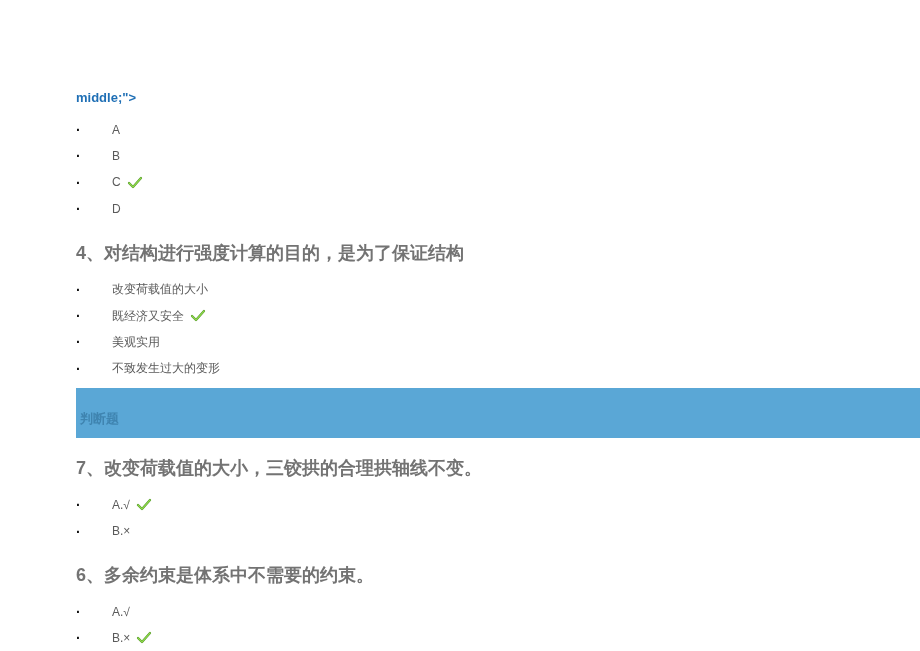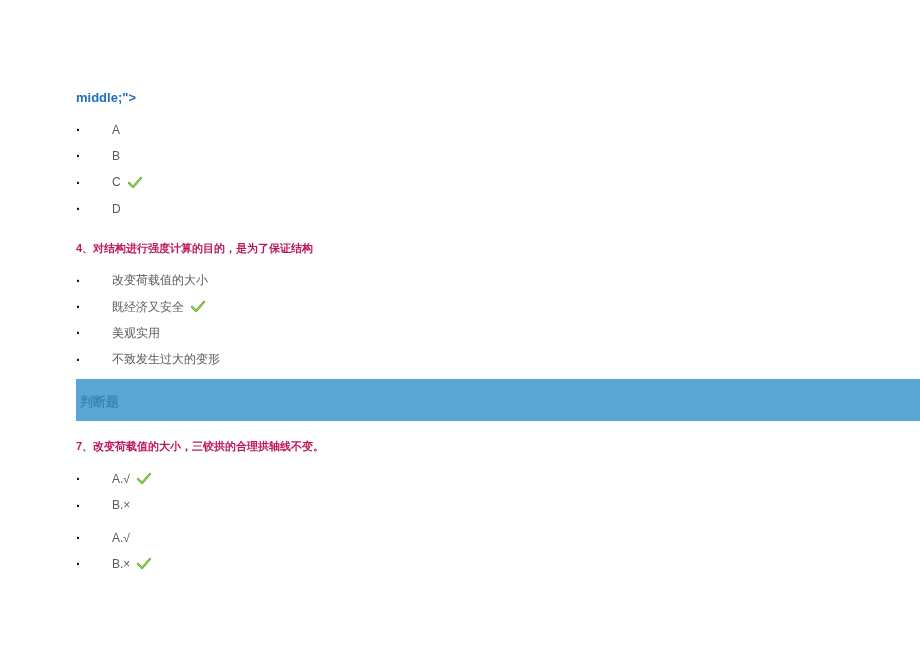--- a/index.html
+++ b/index.html
@@ -44,29 +44,29 @@
     }
     .option-text {
       color: #5a5a5a;
     }
     .check-icon {
       margin-left: 6px;
       display: inline-flex;
       align-items: center;
     }
     .question-title {
-      color: #be185d;
+      color: #737373;
       font-weight: bold;
-      font-size: 11px;
+      font-size: 18px;
       margin: 18px 0 12px 0;
     }
     .section-banner {
       background: #5aa7d6;
       color: #3f84b0;
-      padding: 14px 4px 10px 4px;
+      padding: 22px 4px 10px 4px;
       font-size: 13px;
       font-weight: bold;
       margin: 6px 0 14px 0;
       width: 844px;
     }
     .answer-block {
       margin-top: 6px;
     }
   </style>
 </head>
@@ -142,20 +142,21 @@
             <path d="M2 7 L6 11 L14 2" stroke="#8fd94a" stroke-width="1.2" fill="none" stroke-linecap="round" stroke-linejoin="round"></path>
           </svg>
       </span>
     </li>
     <li>
       <span class="bullet">·</span>
       <span class="option-text">B.×</span>
     </li>
   </ul>
 
+  <div class="question-title">6、多余约束是体系中不需要的约束。</div>
 
   <ul class="option-list answer-block">
     <li>
       <span class="bullet">·</span>
       <span class="option-text">A.√</span>
     </li>
     <li>
       <span class="bullet">·</span>
       <span class="option-text">B.×</span>
       <span class="check-icon">

